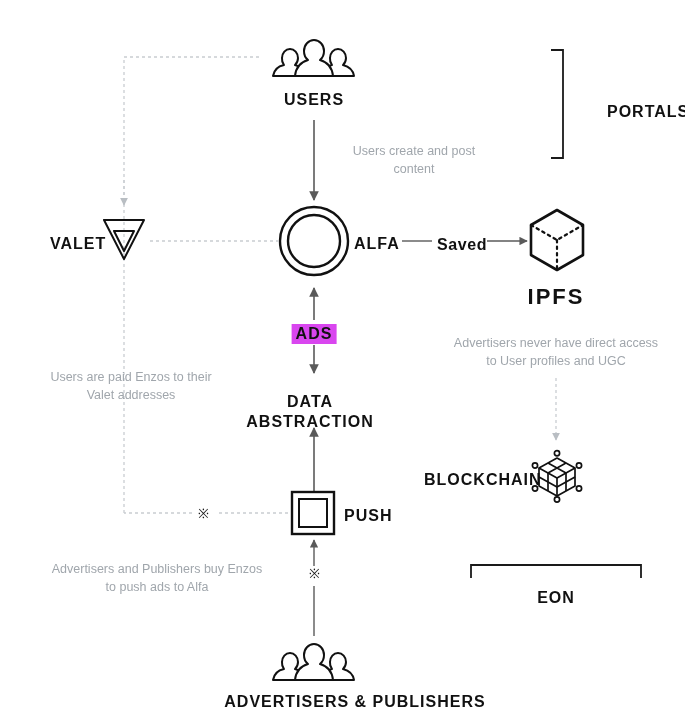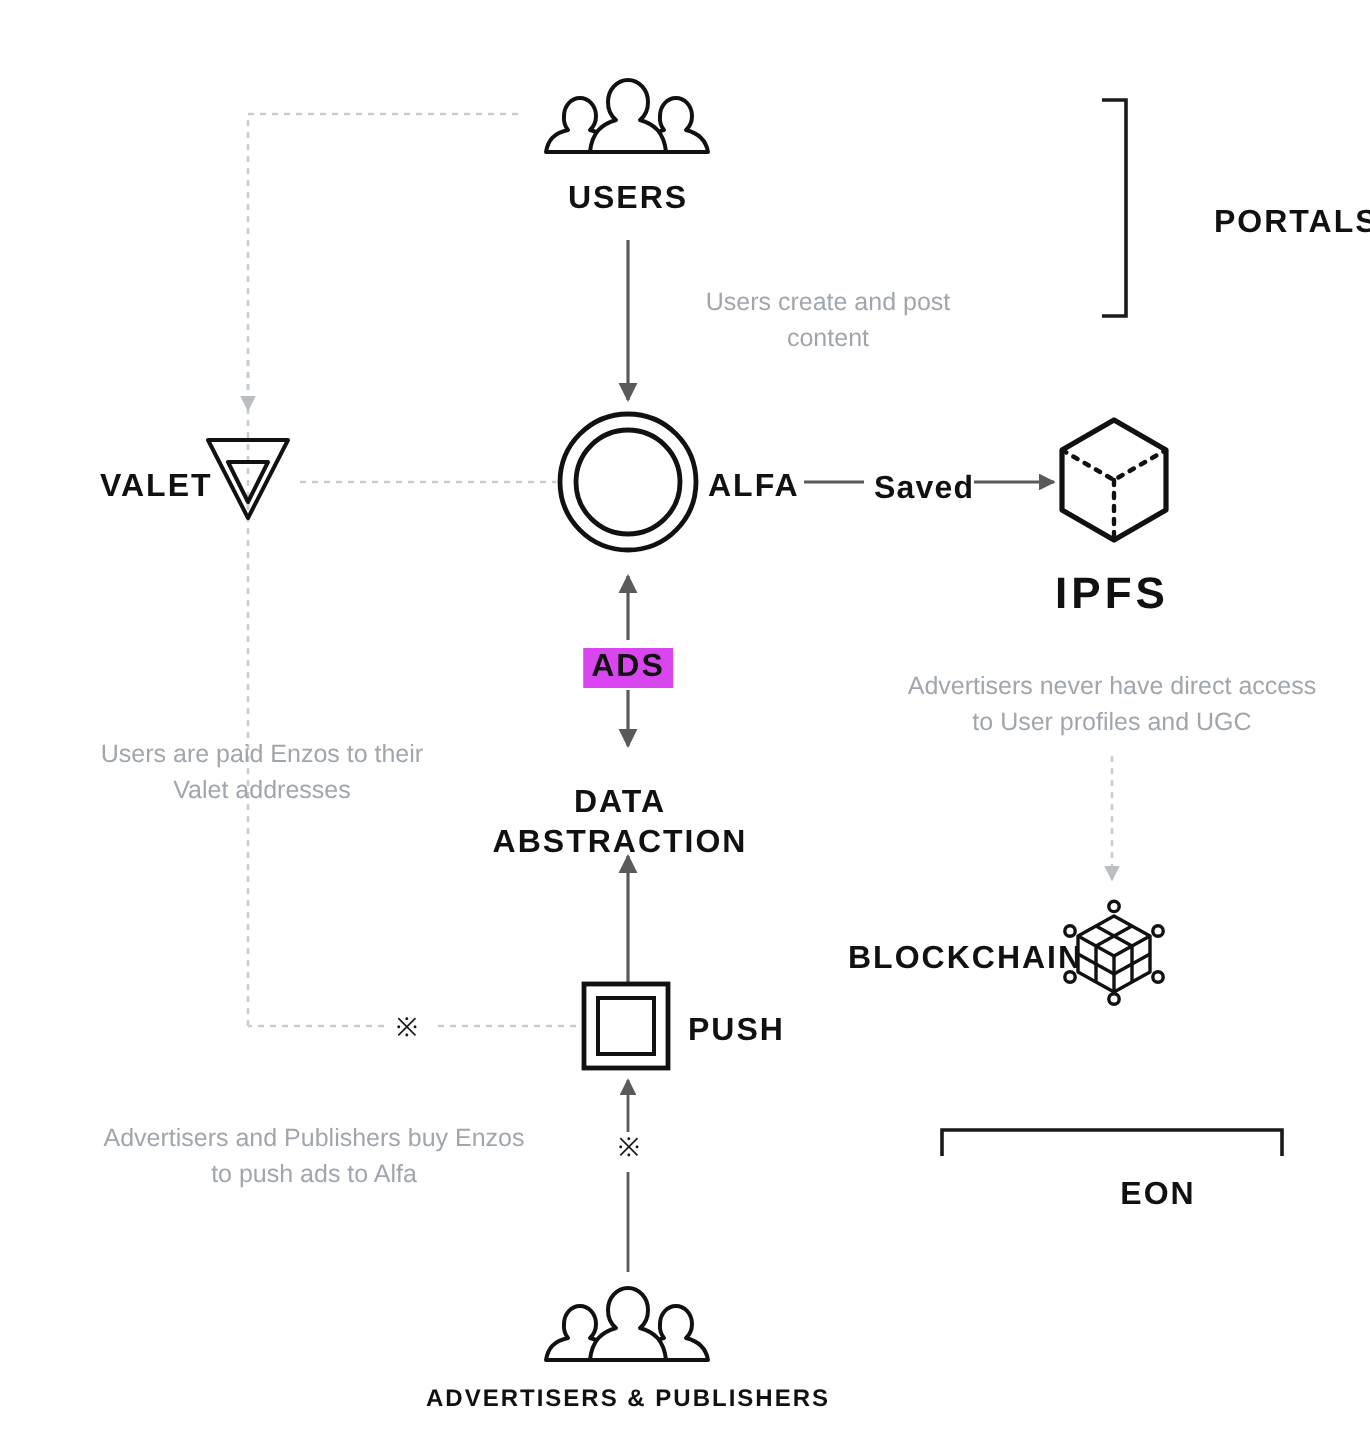--- a/index.html
+++ b/index.html
@@ -11,21 +11,21 @@
   #canvas{position:absolute;inset:0;width:685px;height:727px;}
   .lbl{
     position:absolute;
     font-weight:bold;
     color:#111111;
     letter-spacing:1.0px;
     white-space:nowrap;
     line-height:1.25;
   }
   .lbl-sm{font-size:16px;}
-  .lbl-md{font-size:12px;}
+  .lbl-md{font-size:16px;margin-left:41px;}
   .lbl-lg{font-size:22px;letter-spacing:2px;}
   .note{
     position:absolute;
     color:#a0a6ac;
     font-size:12.5px;
     line-height:1.45;
     text-align:center;
     white-space:pre-line;
   }
   .ctr{transform:translateX(-50%);}
@@ -167,21 +167,21 @@
     <g fill="none" stroke="#111" stroke-width="2" stroke-linejoin="round" stroke-linecap="round">
       <path d="M14,22 a8,9 0 1,1 16,0 a8,9 0 0,1 -3,7 c6,1.5 10,5 11,11 l-33,0 c1,-6 4,-9.5 11,-11 a8,9 0 0,1 -2,-7 z"></path>
       <path d="M62,22 a8,9 0 1,1 16,0 a8,9 0 0,1 -3,7 c6,1.5 10,5 11,11 l-33,0 c1,-6 4,-9.5 11,-11 a8,9 0 0,1 -2,-7 z"></path>
       <path d="M36,15 a10,11 0 1,1 20,0 a10,11 0 0,1 -4,9 c7,2 12,6 13,16 l-38,0 c1,-10 6,-14 13,-16 a10,11 0 0,1 -4,-9 z" fill="#fff"></path>
     </g>
   </svg>
 </div>
 <div class="lbl lbl-md ctr" style="left:314px;top:692px;">ADVERTISERS &amp; PUBLISHERS</div>
 
 <div class="lbl lbl-sm" style="left:580px;top:102px;margin-left:27px;">PORTALS</div>
-<div class="lbl lbl-sm ctr" style="left:556px;top:588px;margin-left:23px;">EON</div>
+<div class="lbl lbl-sm ctr" style="left:556px;top:588px;">EON</div>
 
 <div class="note ctr" style="left:414px;top:142px;width:200px;">Users create and post
 content</div>
 <div class="note ctr" style="left:556px;top:334px;width:260px;">Advertisers never have direct access
 to User profiles and UGC</div>
 <div class="note ctr" style="left:131px;top:368px;width:230px;">Users are paid Enzos to their
 Valet addresses</div>
 <div class="note ctr" style="left:157px;top:560px;width:270px;">Advertisers and Publishers buy Enzos
 to push ads to Alfa</div>
 

